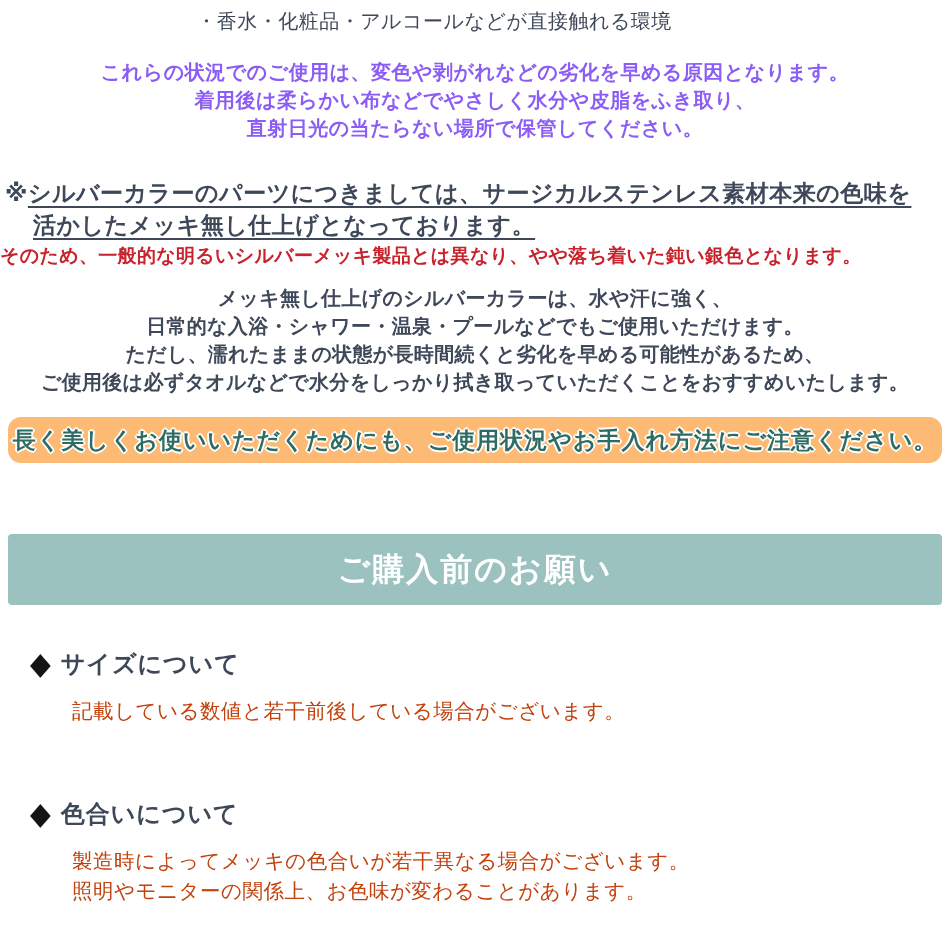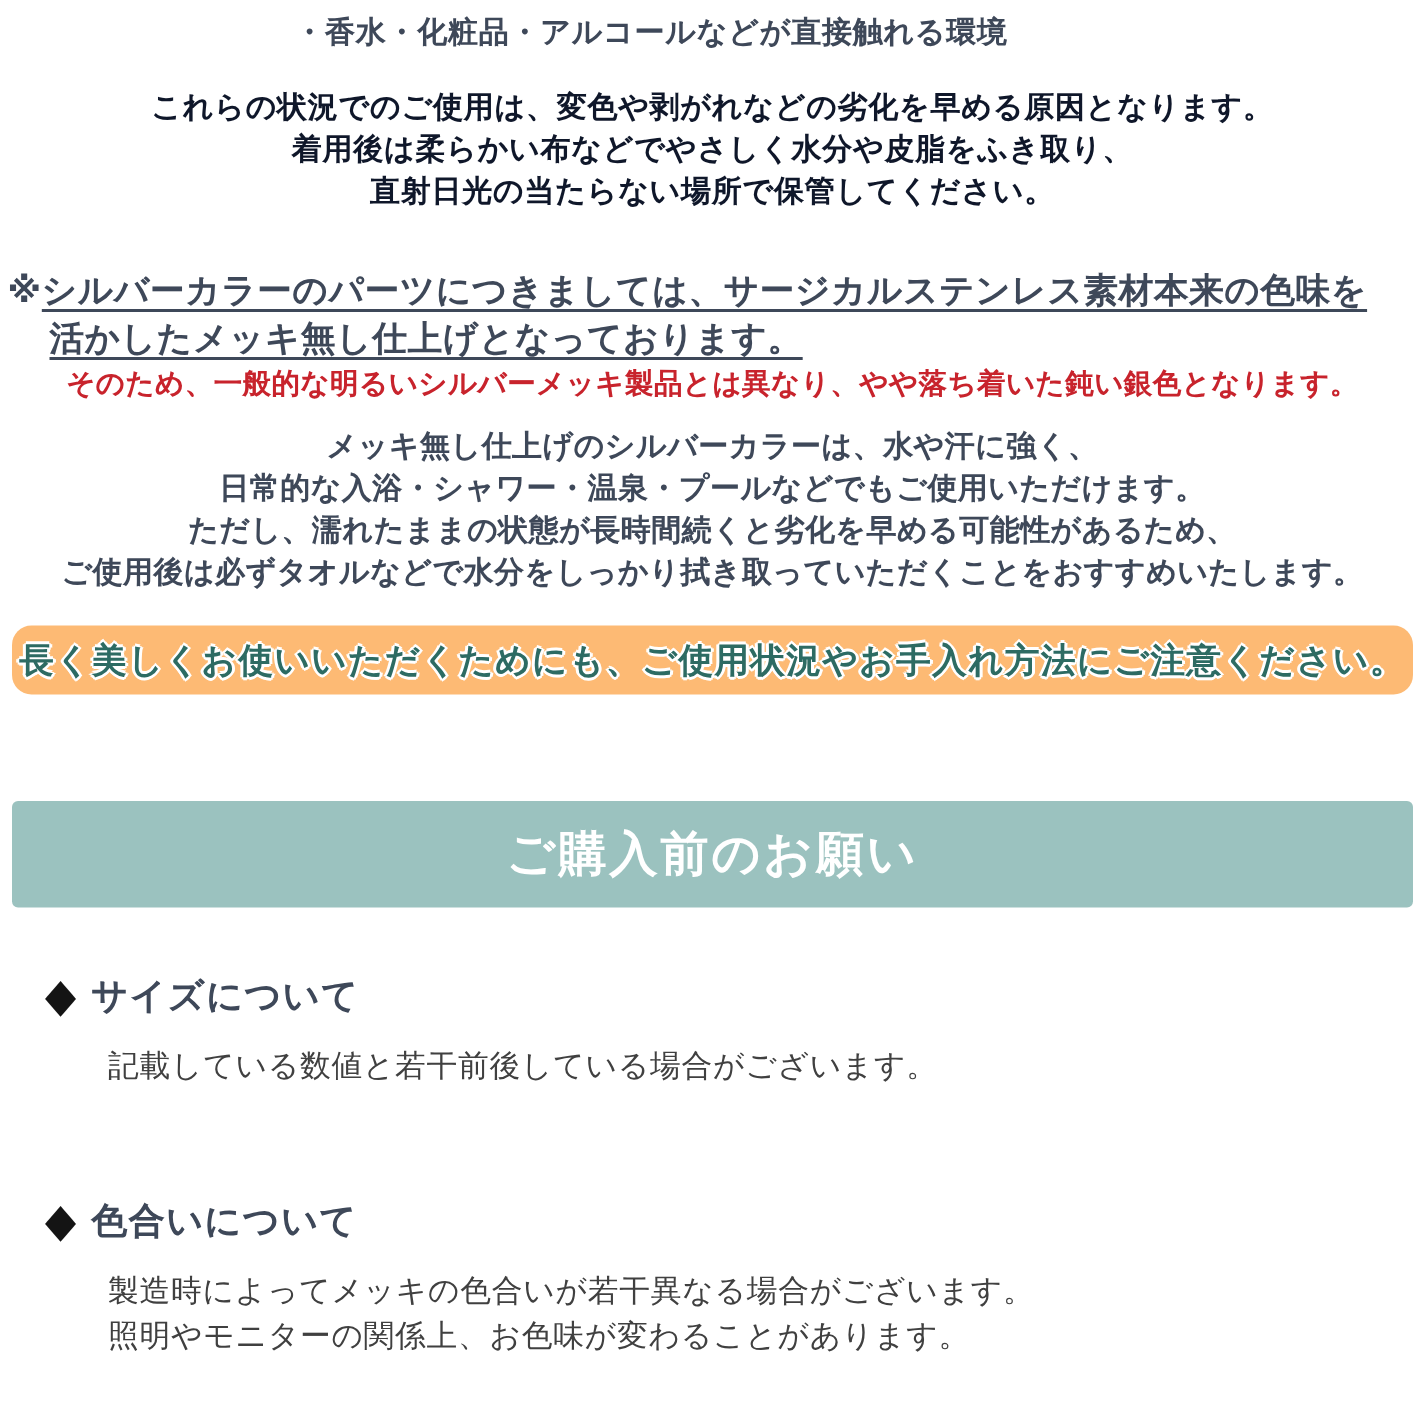--- a/index.html
+++ b/index.html
@@ -7,45 +7,44 @@
     position:relative;
     width:950px;height:950px;
     overflow:hidden;
     background:#ffffff;
     font-family:"Liberation Sans","DejaVu Sans",sans-serif;
   }
   
   .top-note{
     position:absolute;top:8px;left:0;width:758px;
     text-align:center;padding-left:110px;box-sizing:border-box;
-    font-size:20px;font-weight:bold;color:#3e4859;
+    font-size:20px;font-weight:normal;color:#3e4859;
     letter-spacing:.5px;
   }
   
   .warning-block{
     position:absolute;top:58px;left:0;width:950px;
     text-align:center;
-    font-size:20px;font-weight:bold;color:#0f172a;
+    font-size:20px;font-weight:bold;color:#8b5cf6;
     line-height:28px;letter-spacing:.5px;
   }
   
   .silver-note{
     position:absolute;top:177px;left:5px;width:940px;
     font-size:23px;font-weight:bold;color:#3e4859;
     line-height:32px;letter-spacing:.5px;
   }
   .silver-note .u{
     text-decoration:underline;
     text-decoration-thickness:2px;
     text-underline-offset:5px;
   }
   .sn-line-2{padding-left:28px;}
   .silver-warning{
     position:absolute;top:243px;left:0;width:950px;
-    text-align:center;
     font-size:19px;font-weight:bold;color:#c8232c;
     letter-spacing:.3px;
   }
   
   .care-block{
     position:absolute;top:284px;left:0;width:950px;
     text-align:center;
     font-size:20px;font-weight:bold;color:#3e4859;
     line-height:28px;letter-spacing:.3px;
   }
@@ -76,21 +75,21 @@
   .diamond-icon{
     font-size:27px;line-height:27px;color:#141414;
     transform:scaleY(1.15);
   }
   .section-title{
     font-size:24px;font-weight:bold;color:#3e4859;
     letter-spacing:1px;
   }
   .section-body{
     margin-top:16px;padding-left:42px;
-    font-size:20.5px;color:#404040;
+    font-size:20.5px;color:#c2410c;
     line-height:30px;letter-spacing:.5px;
   }
 </style>
 </head>
 <body>
 
 <div id="page">
 
   <div class="top-note">・香水・化粧品・アルコールなどが直接触れる環境</div>
 

